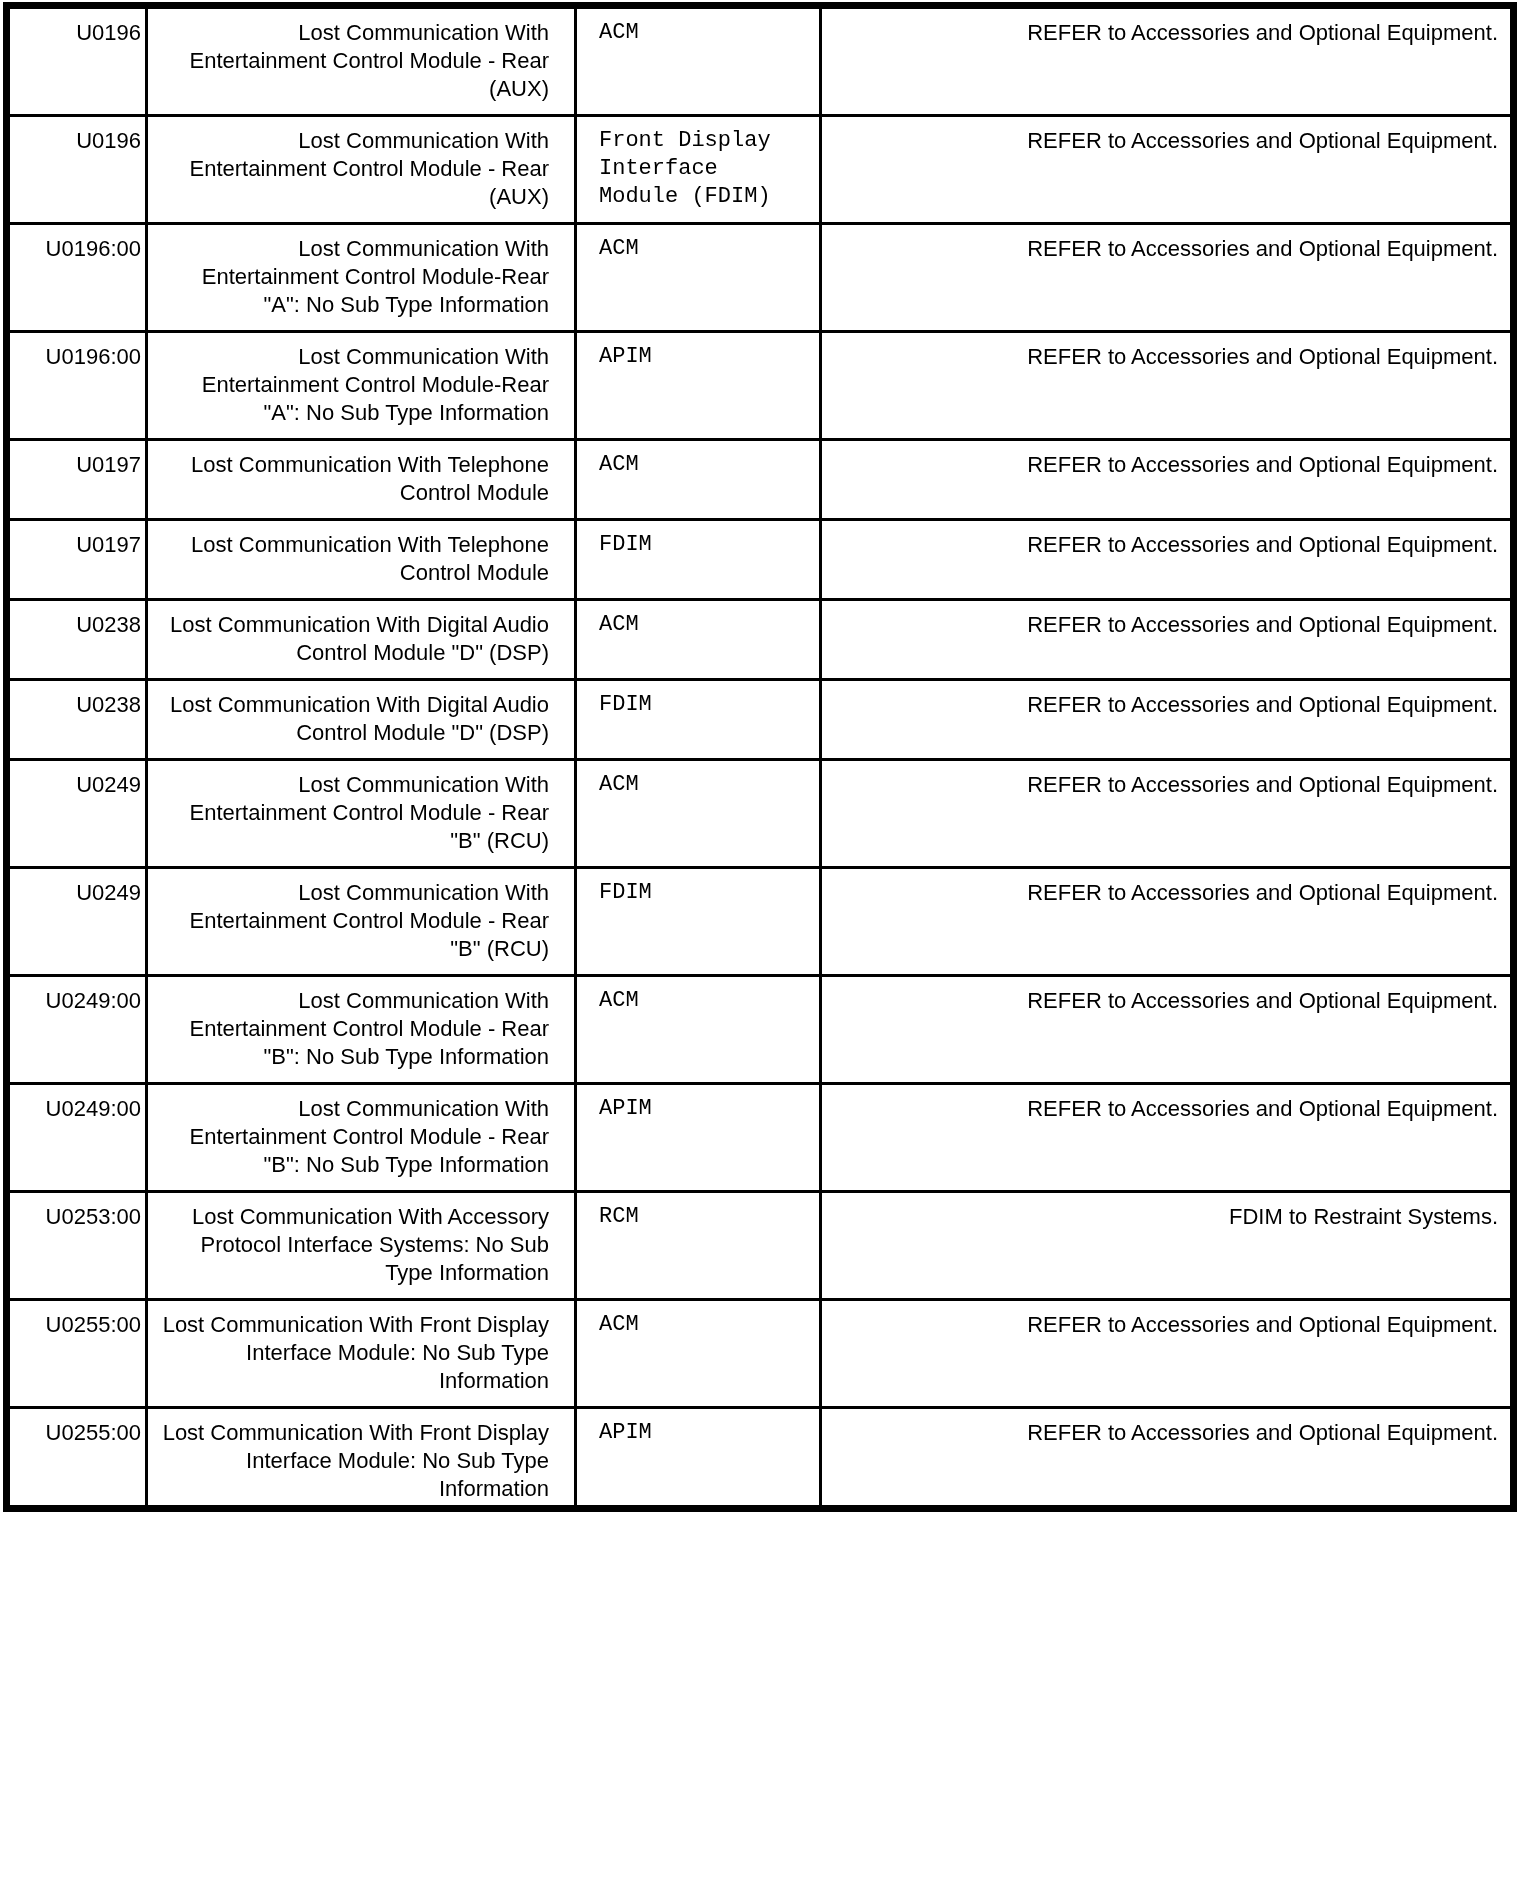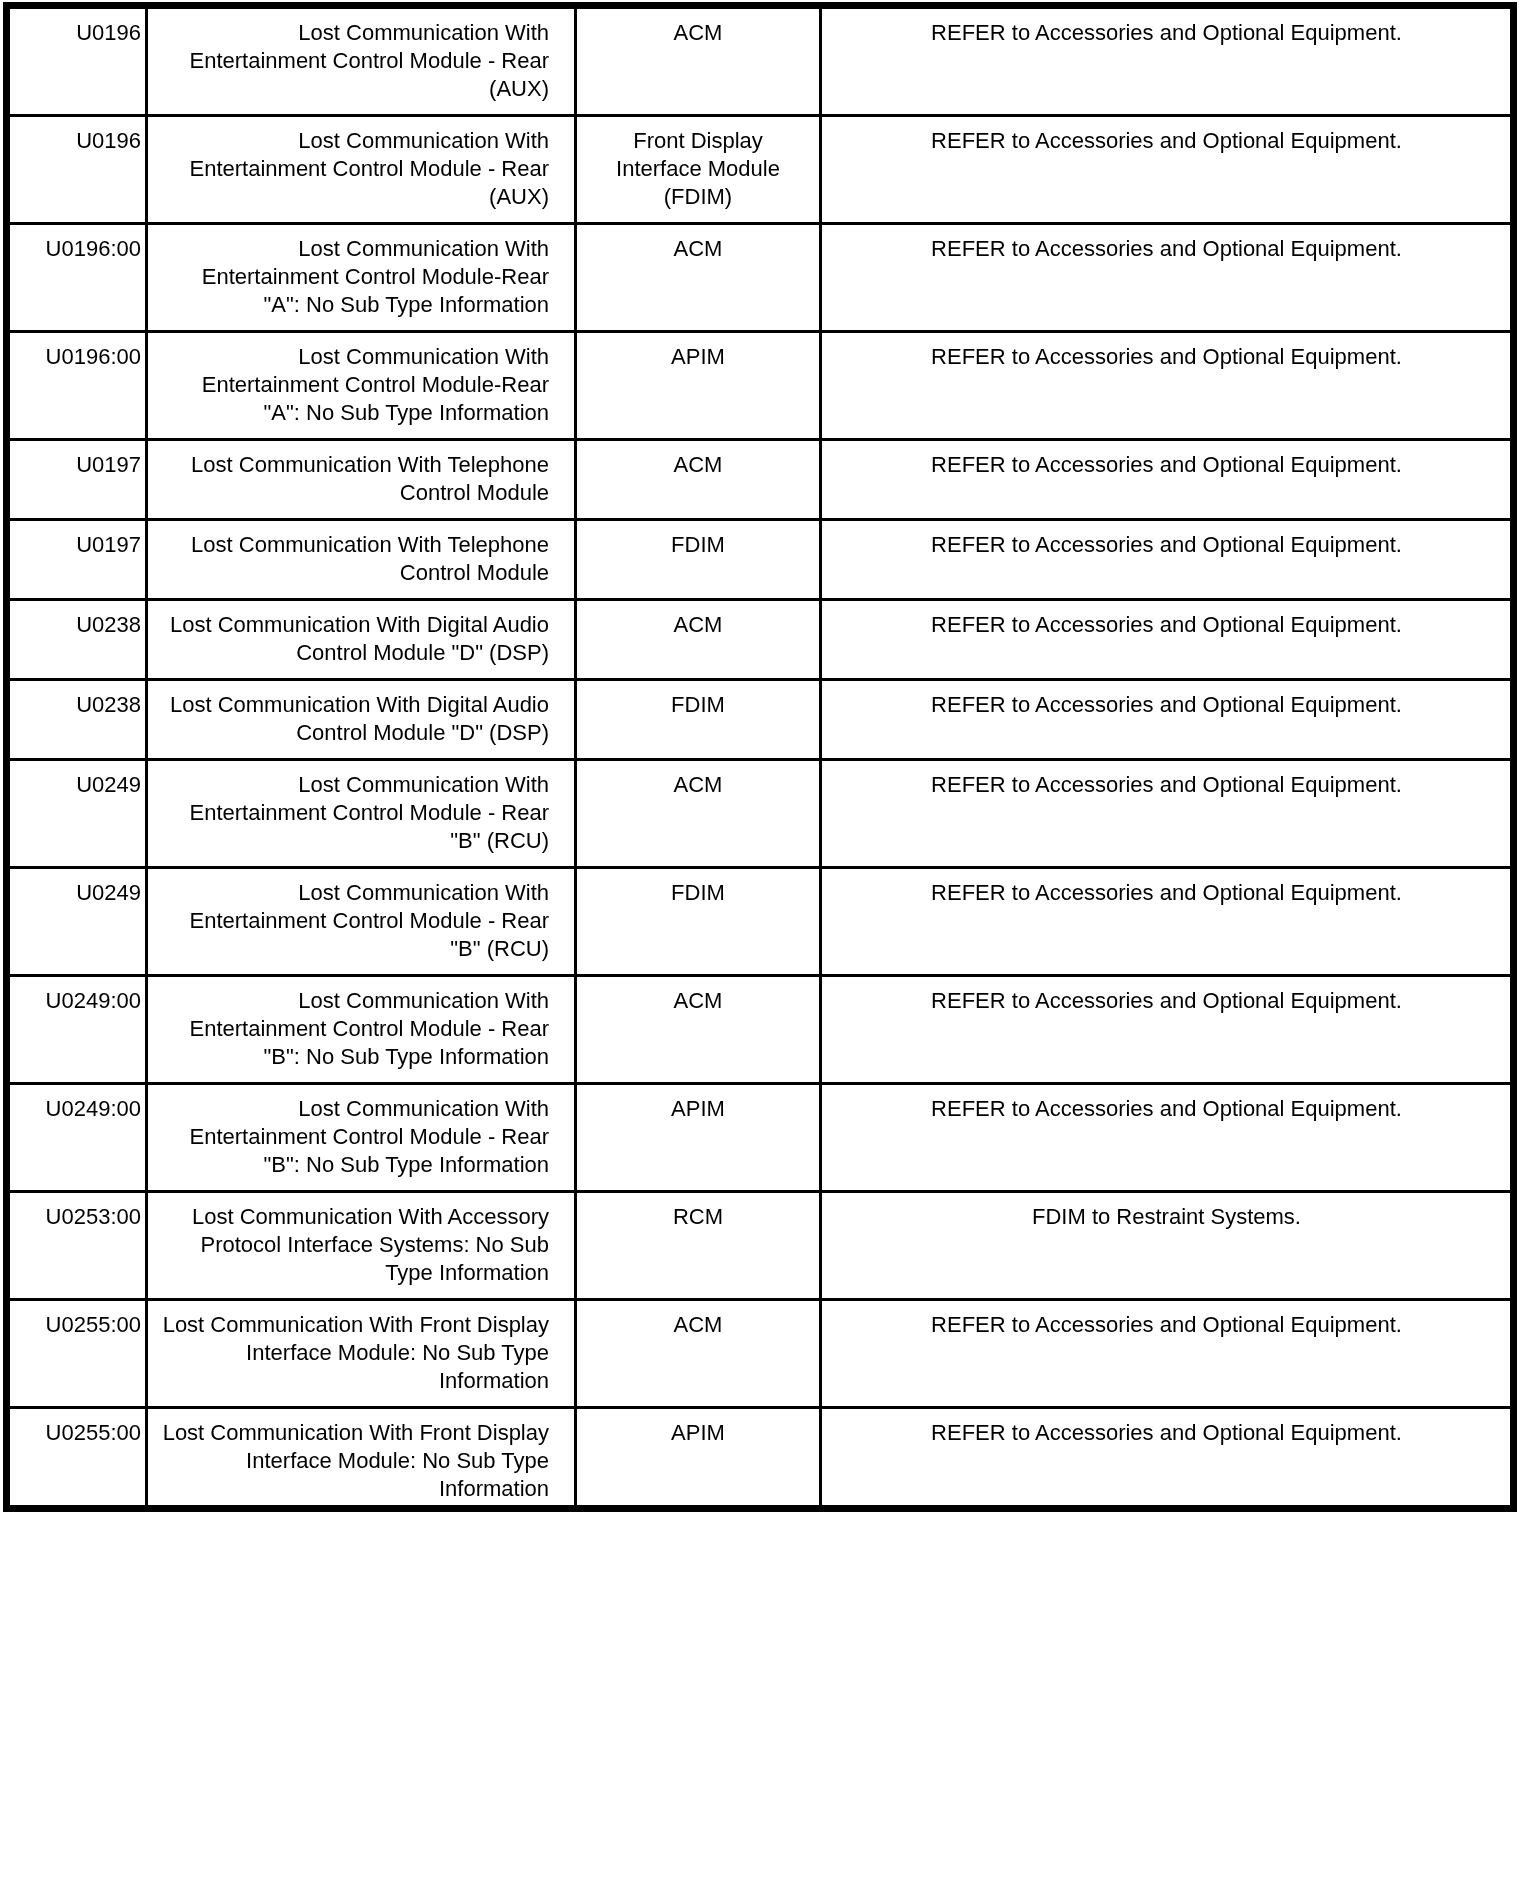--- a/index.html
+++ b/index.html
@@ -41,26 +41,27 @@
     text-align: right;
     padding-left: 4px;
     padding-right: 4px;
   }
   td.col-desc {
     text-align: right;
     padding-left: 12px;
     padding-right: 25px;
   }
   td.col-module {
-    text-align: center;
+    text-align: left;
     padding-left: 22px;
     padding-right: 22px;
+    font-family: Liberation Mono, monospace;
   }
   td.col-action {
-    text-align: center;
+    text-align: right;
     padding-left: 13px;
     padding-right: 12px;
   }
   tr:last-child td {
     padding-bottom: 2px;
   }
 </style>
 </head>
 <body>
 

